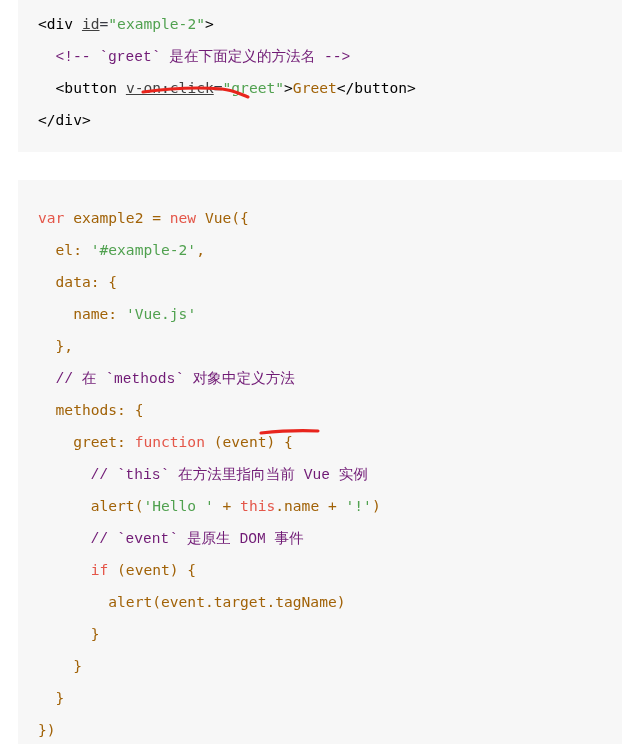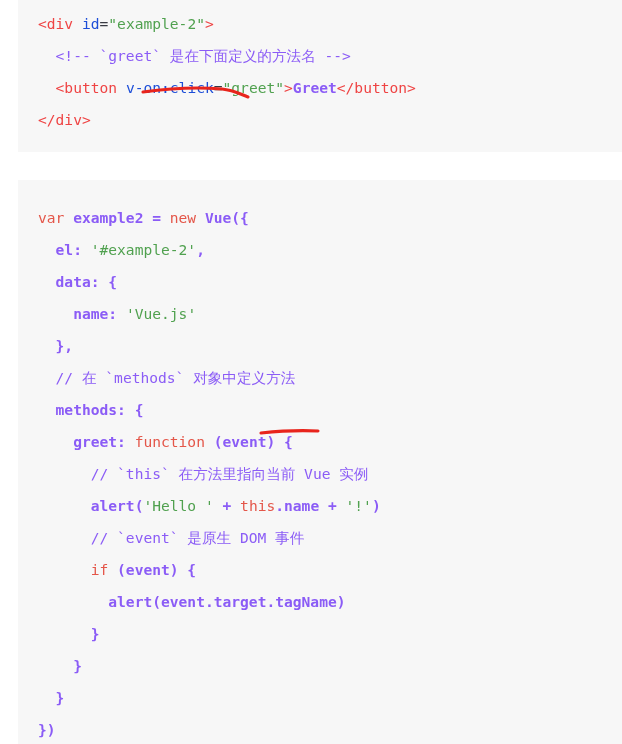--- a/index.html
+++ b/index.html
@@ -46,26 +46,26 @@
     color: #383a42;
     white-space: pre;
     position: relative;
   }
   #block-html .code-pre { padding: 8px 0 0 20px; }
   #block-js .code-pre { padding: 22px 0 0 20px; }
 
   .ln { display: block; height: 32px; }
 
   
-  .tok-tag      { color: #ef4444; }
-  .tok-attr     { color: #1d4ed8; }
+  .tok-tag      { color: #000000; }
+  .tok-attr     { color: #404040; text-decoration: underline; }
   .tok-str      { color: #50a14f; }
   .tok-kw       { color: #e45649; }
-  .tok-cmt      { color: #8b5cf6; }
-  .tok-txt      { color: #8b5cf6; font-weight: bold; }
+  .tok-cmt      { color: #701a75; font-family: Liberation Mono, monospace; }
+  .tok-txt      { color: #a16207; }
   .tok-punct    { color: #383a42; }
 
   .annotation-layer {
     position: absolute;
     left: 0; top: 0;
     width: 622px; height: 744px;
     pointer-events: none;
   }
 </style>
 </head>

